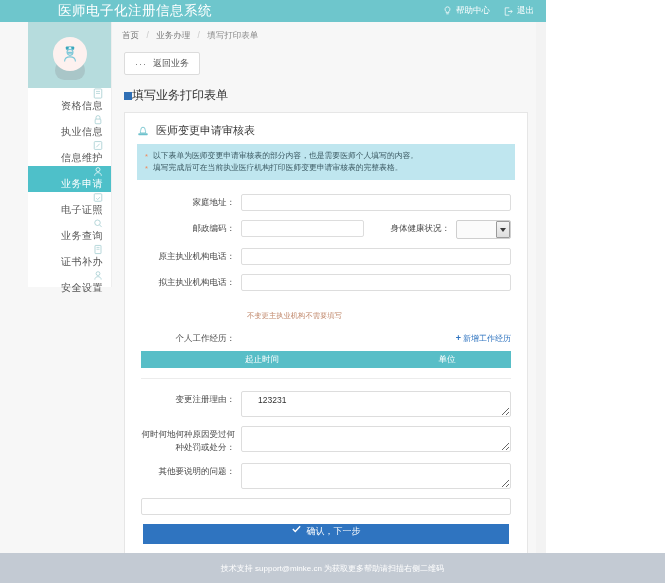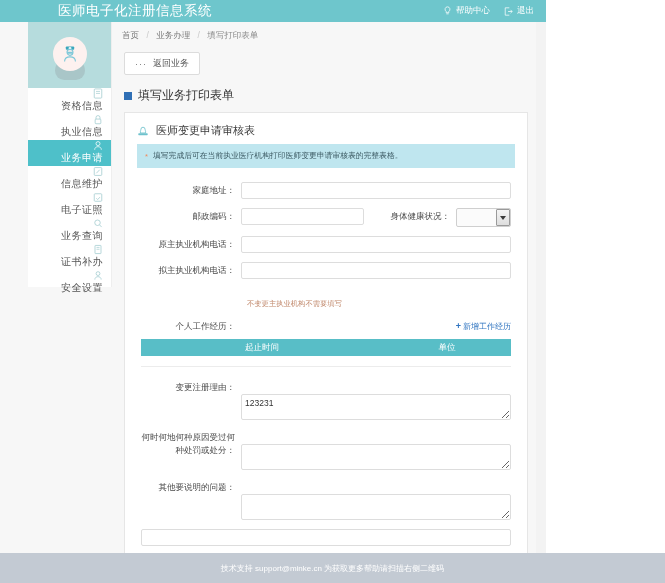--- a/index.html
+++ b/index.html
@@ -58,21 +58,21 @@
   .crumb .cur { color:#8a8a8a; }
 
   .back-btn {
     display:inline-flex; align-items:center; gap:6px; margin: 10px 0 0 12px;
     border:1px solid #dcdcdc; background:#ffffff; border-radius:2px;
     padding: 4px 10px; font-size: 9px; color:#555; cursor:pointer;
   }
   .back-btn .dots { letter-spacing: 1px; color:#777; }
 
   .page-title {
-    display:flex; align-items:center; gap:6px; margin: 12px 0 8px 12px;
+    display:flex; align-items:center; margin: 12px 0 8px 12px;
     font-size: 12px; color:#333;
   }
   .page-title .sq { width: 8px; height: 8px; background:#2f6fb5; display:inline-block; }
 
   .card {
     margin-left: 12px; margin-right: 8px; background:#ffffff;
     border:1px solid #e6e6e6; padding: 10px 12px 12px 12px;
   }
   .card-head { display:flex; align-items:center; gap:7px; padding-bottom:6px; }
   .card-head .ttl { font-size: 11px; color:#3b3b3b; }
@@ -119,22 +119,22 @@
 
   .tbl { width:100%; border-collapse: collapse; margin-bottom: 12px; }
   .tbl th {
     background:#58bec7; color:#ffffff; font-size: 8.5px; font-weight: normal;
     height: 17px; text-align:center;
   }
   .tbl td { height: 10px; border-bottom: 1px solid #ececec; }
 
   textarea.ta {
     flex:1; border:1px solid #dddddd; background:#fff; border-radius:2px;
-    font-size: 8.5px; color:#333; padding: 3px 3px; font-family:inherit;
-    resize: vertical; outline:none; line-height: 1.4; margin-top: 15px;
+    font-size: 8.5px; color:#333; padding: 3px 16px; font-family:inherit;
+    resize: vertical; outline:none; line-height: 1.4;
   }
   textarea.h2 { height: 26px; }
 
   .submit {
     display:flex; align-items:flex-start; justify-content:center; gap:6px;
     height: 20px; background:#2f74c0; color:#fff; font-size: 9px;
     margin: 6px 2px 0 2px; cursor:pointer; border:none; width: calc(100% - 4px);
     font-family: inherit;
   }
 
@@ -202,38 +202,38 @@
       <div class="nav-item">
         <span class="ico">
           <svg width="10" height="11" viewBox="0 0 12 13">
               <path d="M3.6 6V4.2a2.4 2.4 0 0 1 4.8 0V6" fill="none" stroke="currentColor" stroke-width="0.9"></path>
               <rect x="2.6" y="6" width="6.8" height="5.6" rx="1" fill="none" stroke="currentColor" stroke-width="0.9"></rect>
             </svg>
         </span>
         <span class="lbl">执业信息</span>
       </div>
 
+      <div class="nav-item">
+        <span class="ico">
+          <svg width="10" height="11" viewBox="0 0 12 13">
+              <rect x="1.5" y="1.8" width="9" height="9.4" rx="1" fill="none" stroke="currentColor" stroke-width="0.9"></rect>
+              <path d="M4 8.6l4-4.2" stroke="currentColor" stroke-width="0.9" fill="none"></path>
+            </svg>
+        </span>
+        <span class="lbl">信息维护</span>
+      </div>
+
       <div class="nav-item active">
         <span class="ico">
           <svg width="10" height="11" viewBox="0 0 12 13">
               <circle cx="6" cy="4.2" r="2.4" fill="none" stroke="currentColor" stroke-width="0.9"></circle>
               <path d="M2 11.6c0-2.4 1.8-3.7 4-3.7s4 1.3 4 3.7" fill="none" stroke="currentColor" stroke-width="0.9"></path>
             </svg>
         </span>
         <span class="lbl">业务申请</span>
-      </div>
-
-      <div class="nav-item">
-        <span class="ico">
-          <svg width="10" height="11" viewBox="0 0 12 13">
-              <rect x="1.5" y="1.8" width="9" height="9.4" rx="1" fill="none" stroke="currentColor" stroke-width="0.9"></rect>
-              <path d="M4 8.6l4-4.2" stroke="currentColor" stroke-width="0.9" fill="none"></path>
-            </svg>
-        </span>
-        <span class="lbl">信息维护</span>
       </div>
 
       <div class="nav-item">
         <span class="ico">
           <svg width="10" height="11" viewBox="0 0 12 13">
               <rect x="1.5" y="2" width="9" height="9" rx="1" fill="none" stroke="currentColor" stroke-width="0.9"></rect>
               <path d="M4 7.4l1.6 1.6 2.8-3" stroke="currentColor" stroke-width="0.9" fill="none"></path>
             </svg>
         </span>
         <span class="lbl">电子证照</span>
@@ -297,20 +297,21 @@
 
       <div class="card-head">
         <svg width="12" height="12" viewBox="0 0 14 14">
           <rect x="1.5" y="9.5" width="11" height="2.4" rx="0.8" fill="#6fc2cd"></rect>
           <path d="M4 9.3V7.4c0-1 .6-1.3.6-2.4A2.4 2.4 0 0 1 7 2.6a2.4 2.4 0 0 1 2.4 2.4c0 1.1.6 1.4.6 2.4v1.9z" fill="none" stroke="#6fc2cd" stroke-width="1"></path>
         </svg>
         <span class="ttl">医师变更申请审核表</span>
       </div>
 
       <div class="notice">
+        <div>以下表单为医师变更申请审核表的部分内容，也是需要医师个人填写的内容。</div>
         <div>填写完成后可在当前执业医疗机构打印医师变更申请审核表的完整表格。</div>
       </div>
 
       <div class="form">
 
         <div class="row">
           <div class="lab">家庭地址：</div>
           <input class="inp" type="text" value="" style="">
         </div>
 

